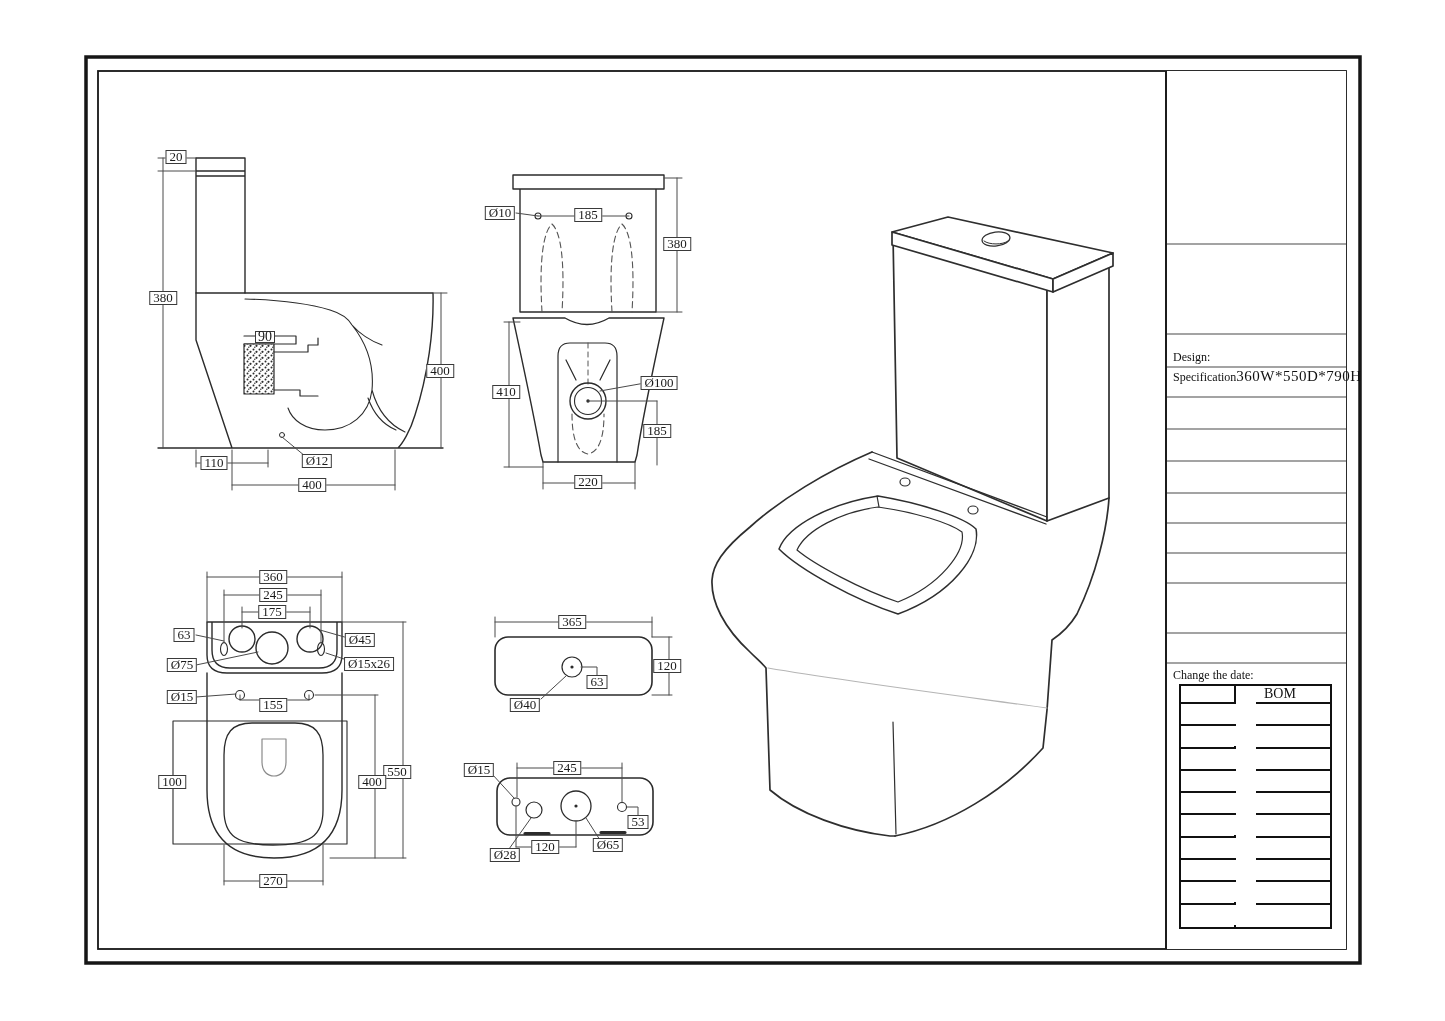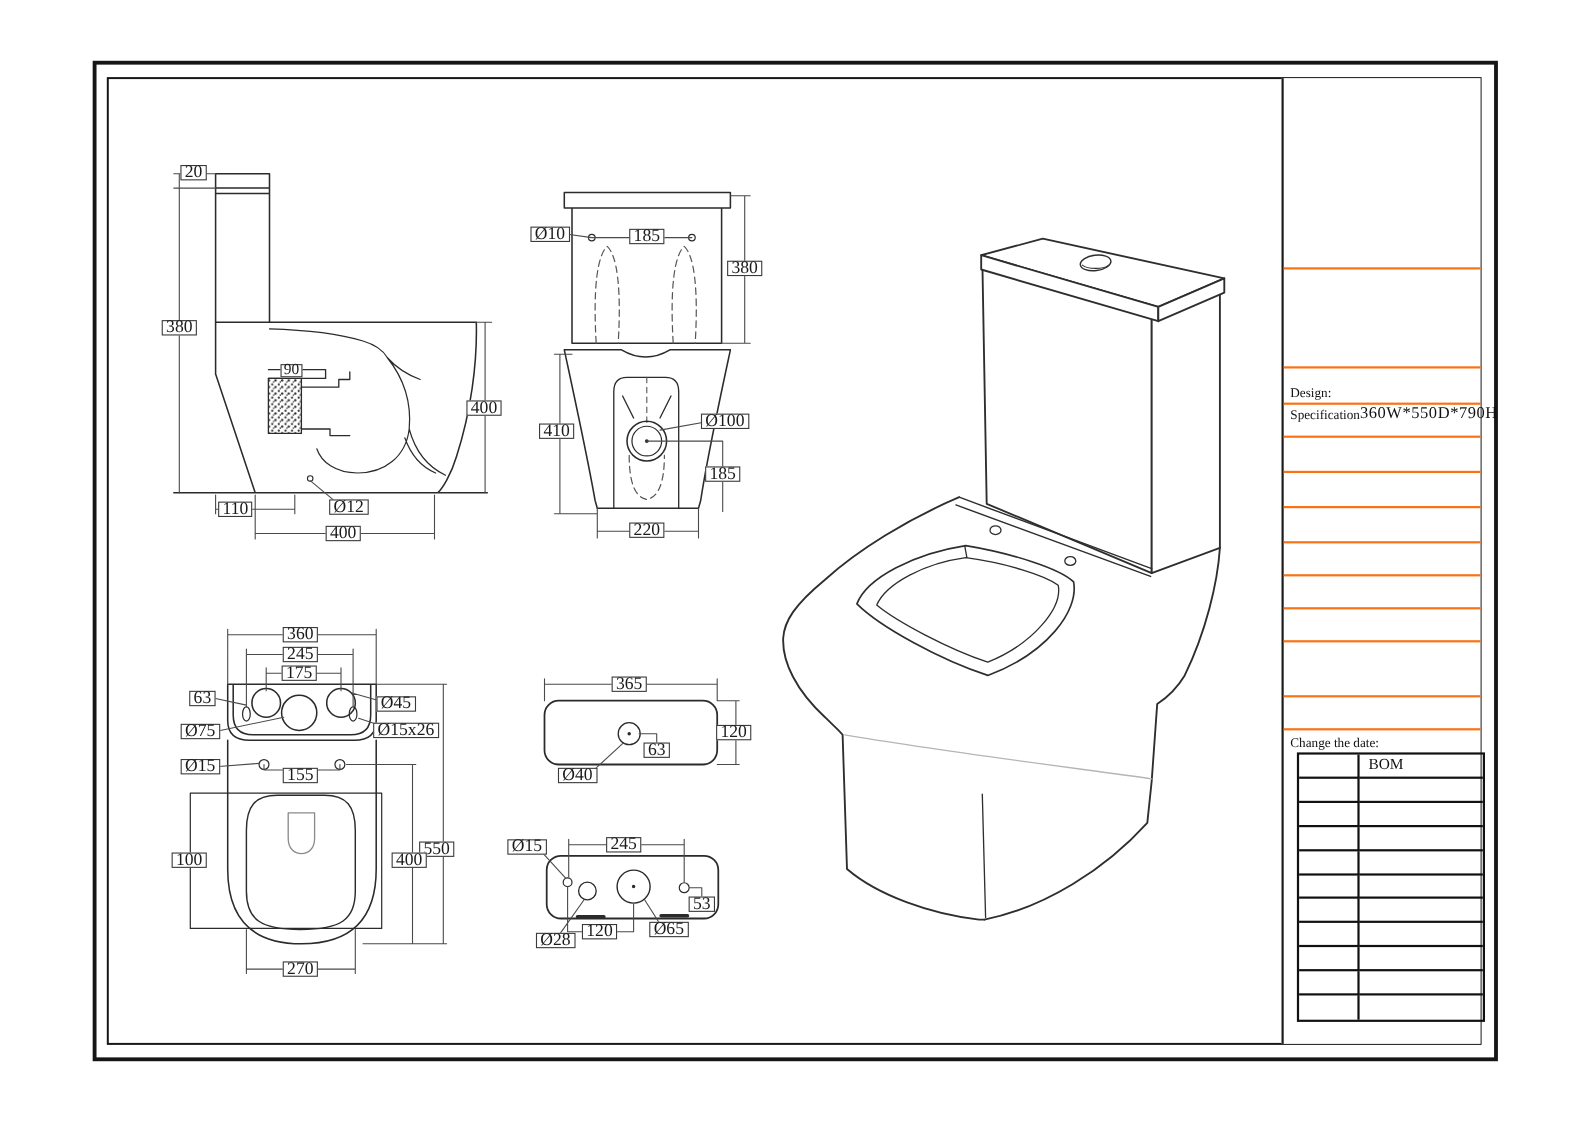--- a/index.html
+++ b/index.html
@@ -1,33 +1,33 @@
 <!DOCTYPE html>
 <html><head>
 <meta charset="utf-8">
 <style>
   html,body{margin:0;padding:0;background:#fff;}
   .sheet{position:relative;width:1445px;height:1021px;background:#fff;overflow:hidden;
          font-family:"Liberation Serif", serif;color:#111;}
   svg{position:absolute;left:0;top:0;}
   .dim{position:absolute;transform:translate(-50%,-50%);border:1px solid #3a3a3a;background:#fff;
-       font-family:"Liberation Serif", serif;font-size:16px;line-height:12px;padding:0 3px;
+       font-family:"Liberation Serif", serif;font-size:13px;line-height:12px;padding:0 3px;
        color:#1a1a1a;white-space:nowrap;z-index:5;}
   .dim.small{font-size:14px;line-height:10px;padding:0 2px;}
   
   .panel{position:absolute;left:1165px;top:71px;width:181px;height:878px;
          border-left:2px solid #1c1c1c;box-sizing:border-box;background:#fff;z-index:4;}
-  .trow{box-sizing:border-box;border-bottom:2px solid #f97316;width:100%;position:relative;}
+  .trow{box-sizing:border-box;border-bottom:2px solid #a3a3a3;width:100%;position:relative;}
   .trow:last-child{border-bottom:none;}
   .lbl{font-size:12px;padding:2px 0 1px 6px;}
   .specrow{display:flex;align-items:flex-start;}
   .specval{flex:1;text-align:center;font-size:15px;letter-spacing:0.5px;}
-  .bom{position:absolute;left:12px;top:20px;width:171px;height:245px;
+  .bom{position:absolute;left:12px;top:20px;width:153px;height:245px;
        border:2.5px solid #111;box-sizing:border-box;display:grid;
-       grid-template-columns:55px 1fr;grid-auto-rows:1fr;}
+       grid-template-columns:55px 1fr;grid-auto-rows:1fr;gap:20px;}
   .bcell{border-right:2.5px solid #111;border-bottom:2.5px solid #111;box-sizing:border-box;
          font-size:14px;padding-left:8px;display:flex;align-items:center;}
   .bcell.rt{border-right:none;}
   .bcell.lastrow{border-bottom:none;}
 </style>
 </head>
 <body>
 
 <div class="sheet">
 

